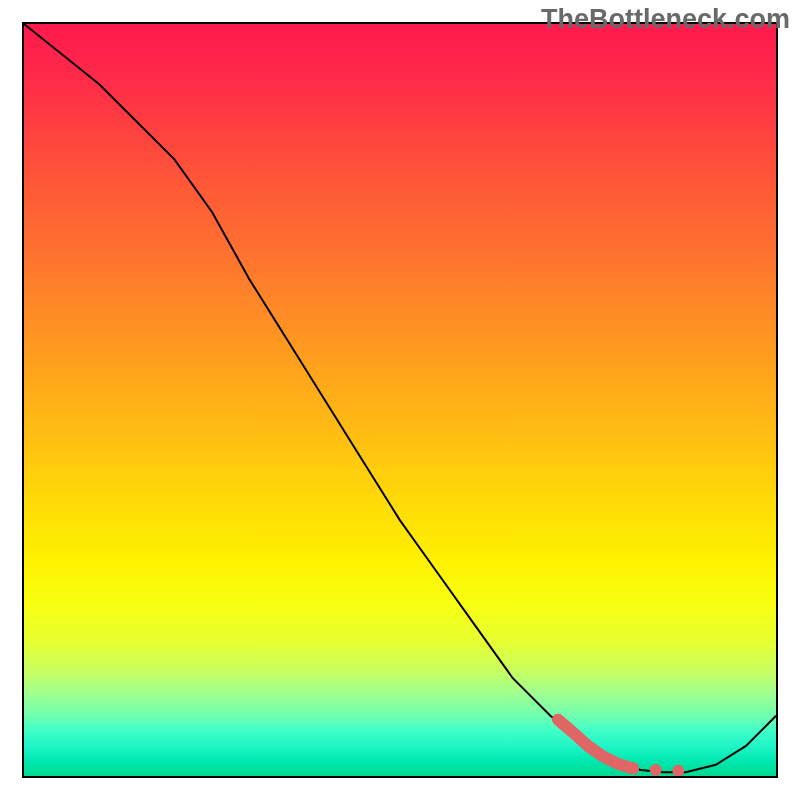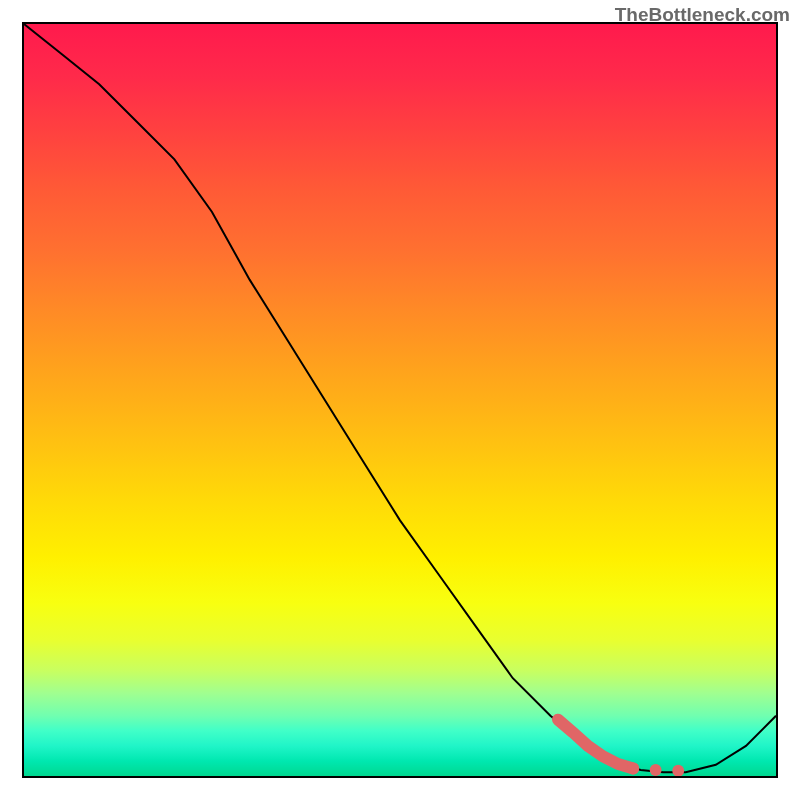--- a/index.html
+++ b/index.html
@@ -7,21 +7,21 @@
     width: 800px;
     height: 800px;
     background: #ffffff;
     position: relative;
     font-family: Arial, sans-serif;
   }
   .watermark {
     position: absolute;
     top: 4px;
     right: 10px;
-    font-size: 19px;
+    font-size: 27px;
     font-weight: bold;
     color: #696969;
     z-index: 10;
   }
   .chart-container {
     position: absolute;
     left: 22px;
     top: 22px;
     width: 756px;
     height: 756px;

